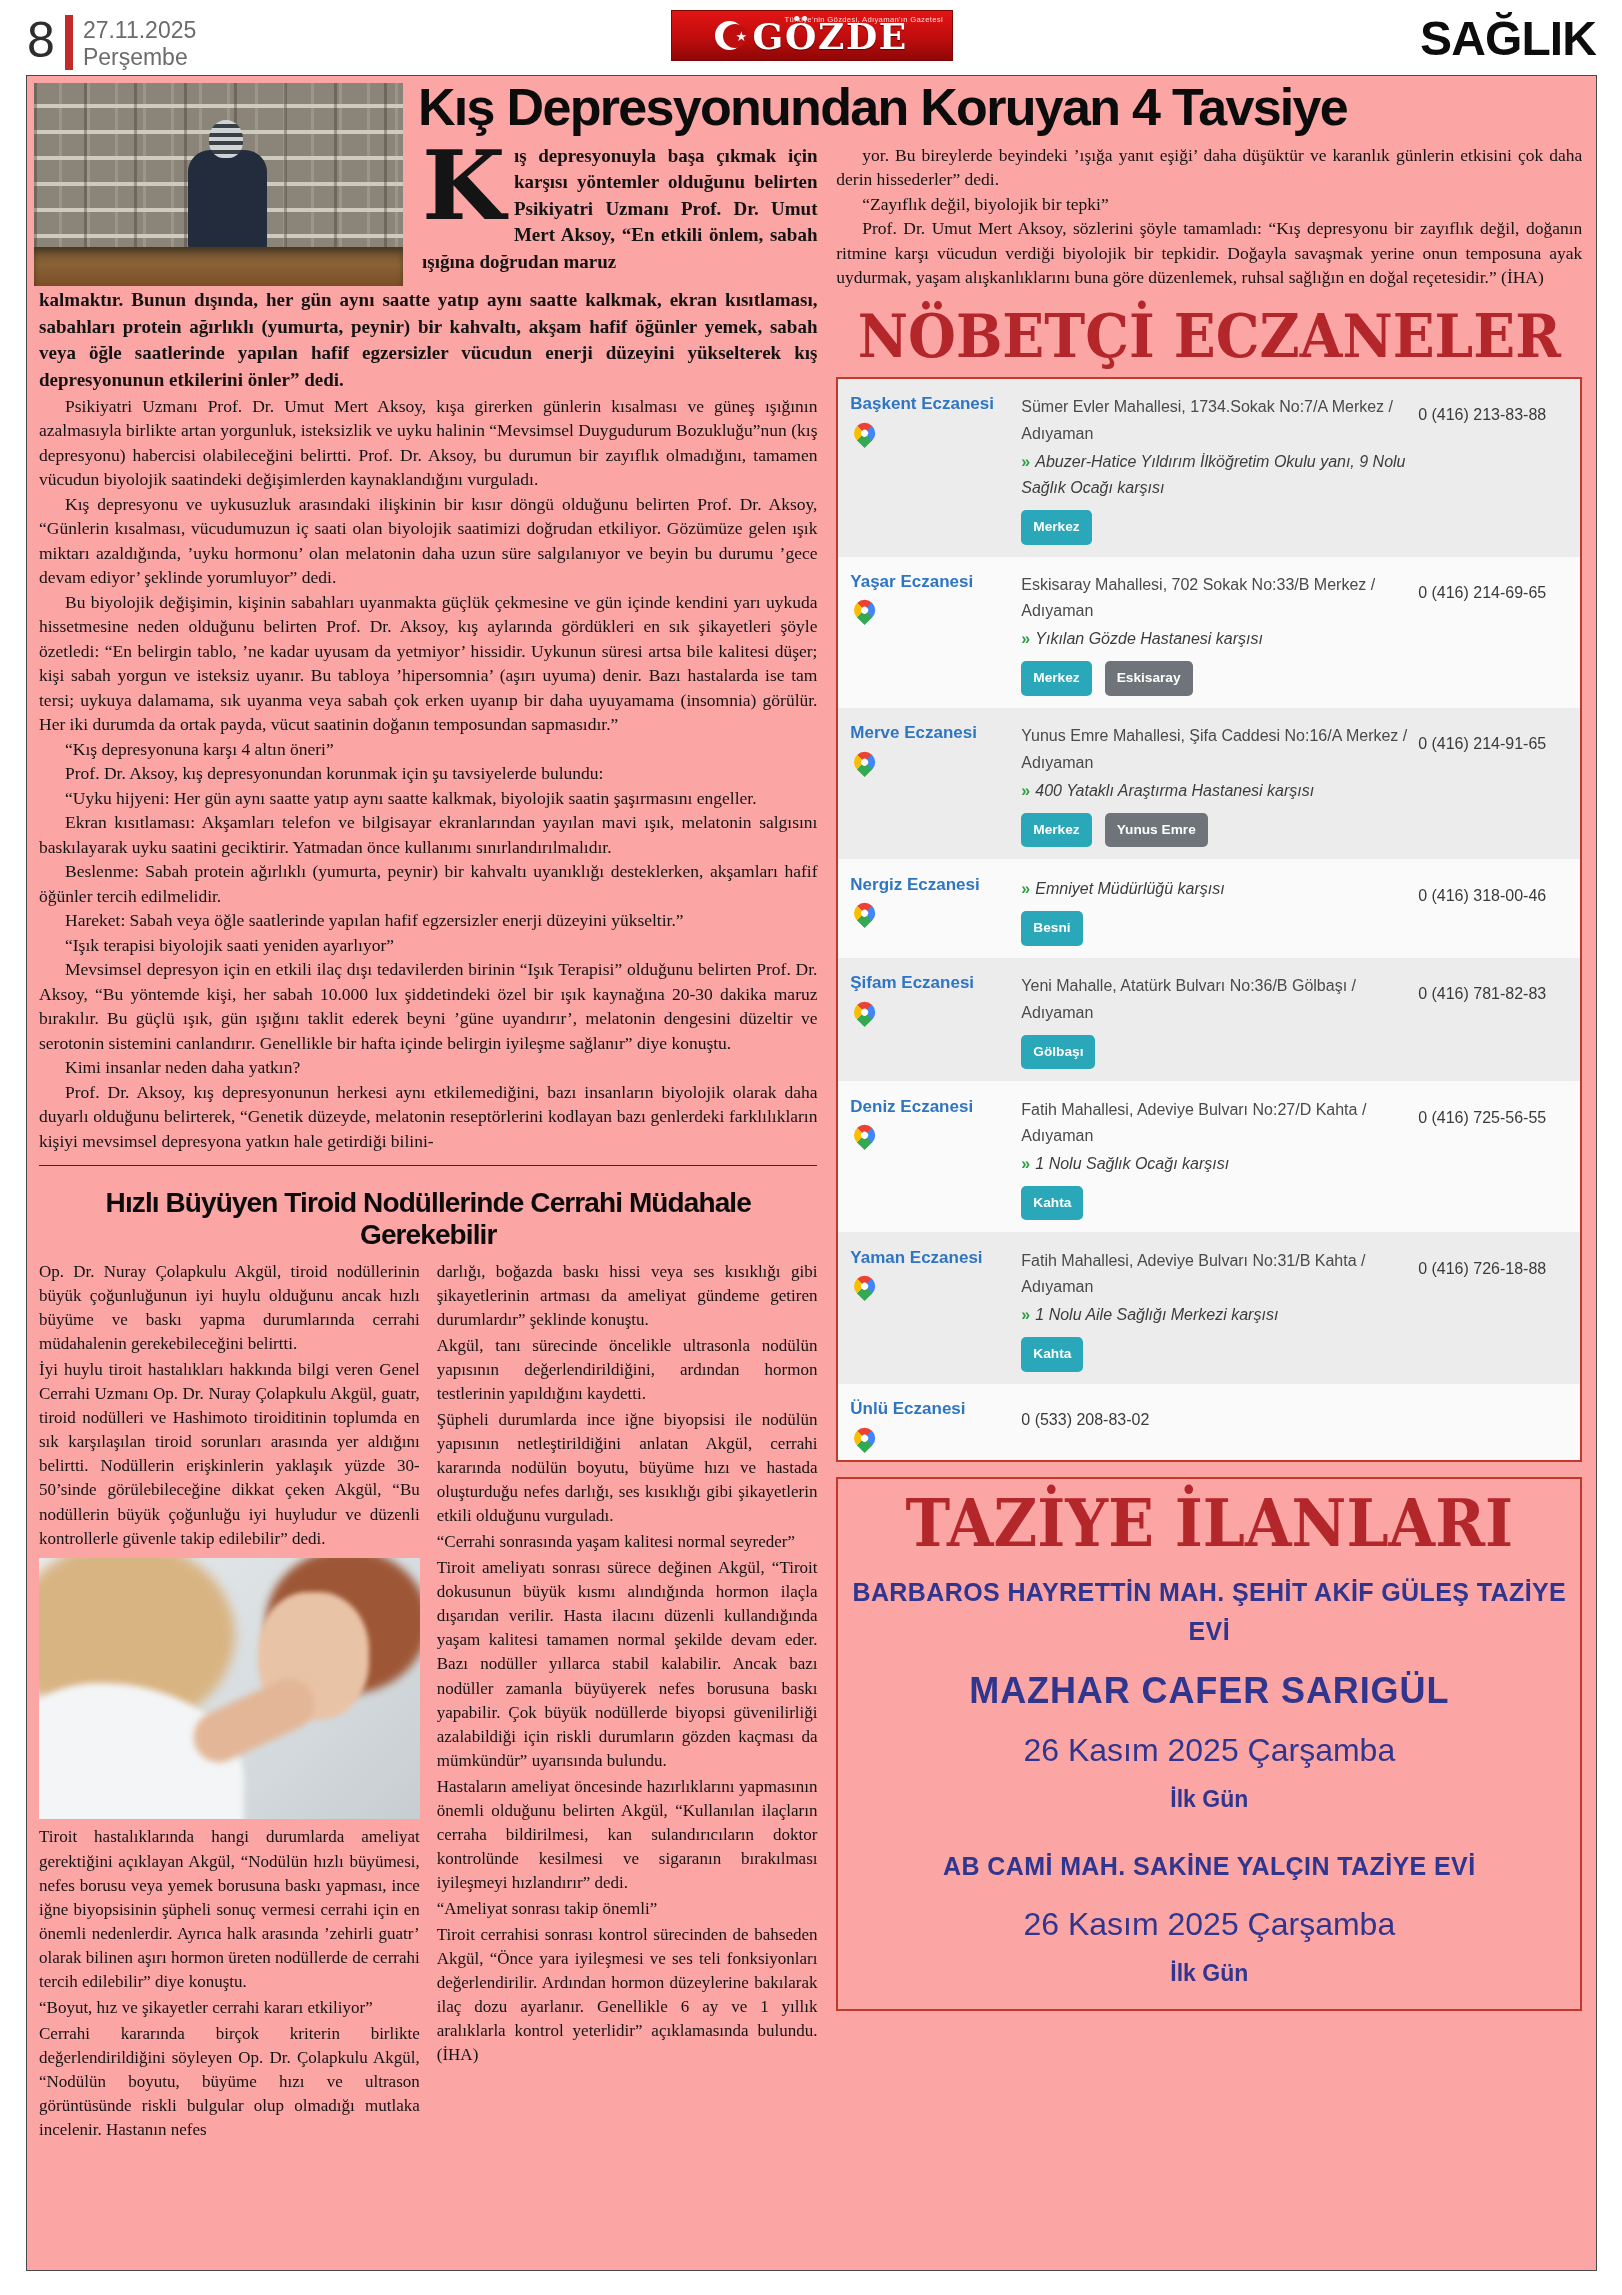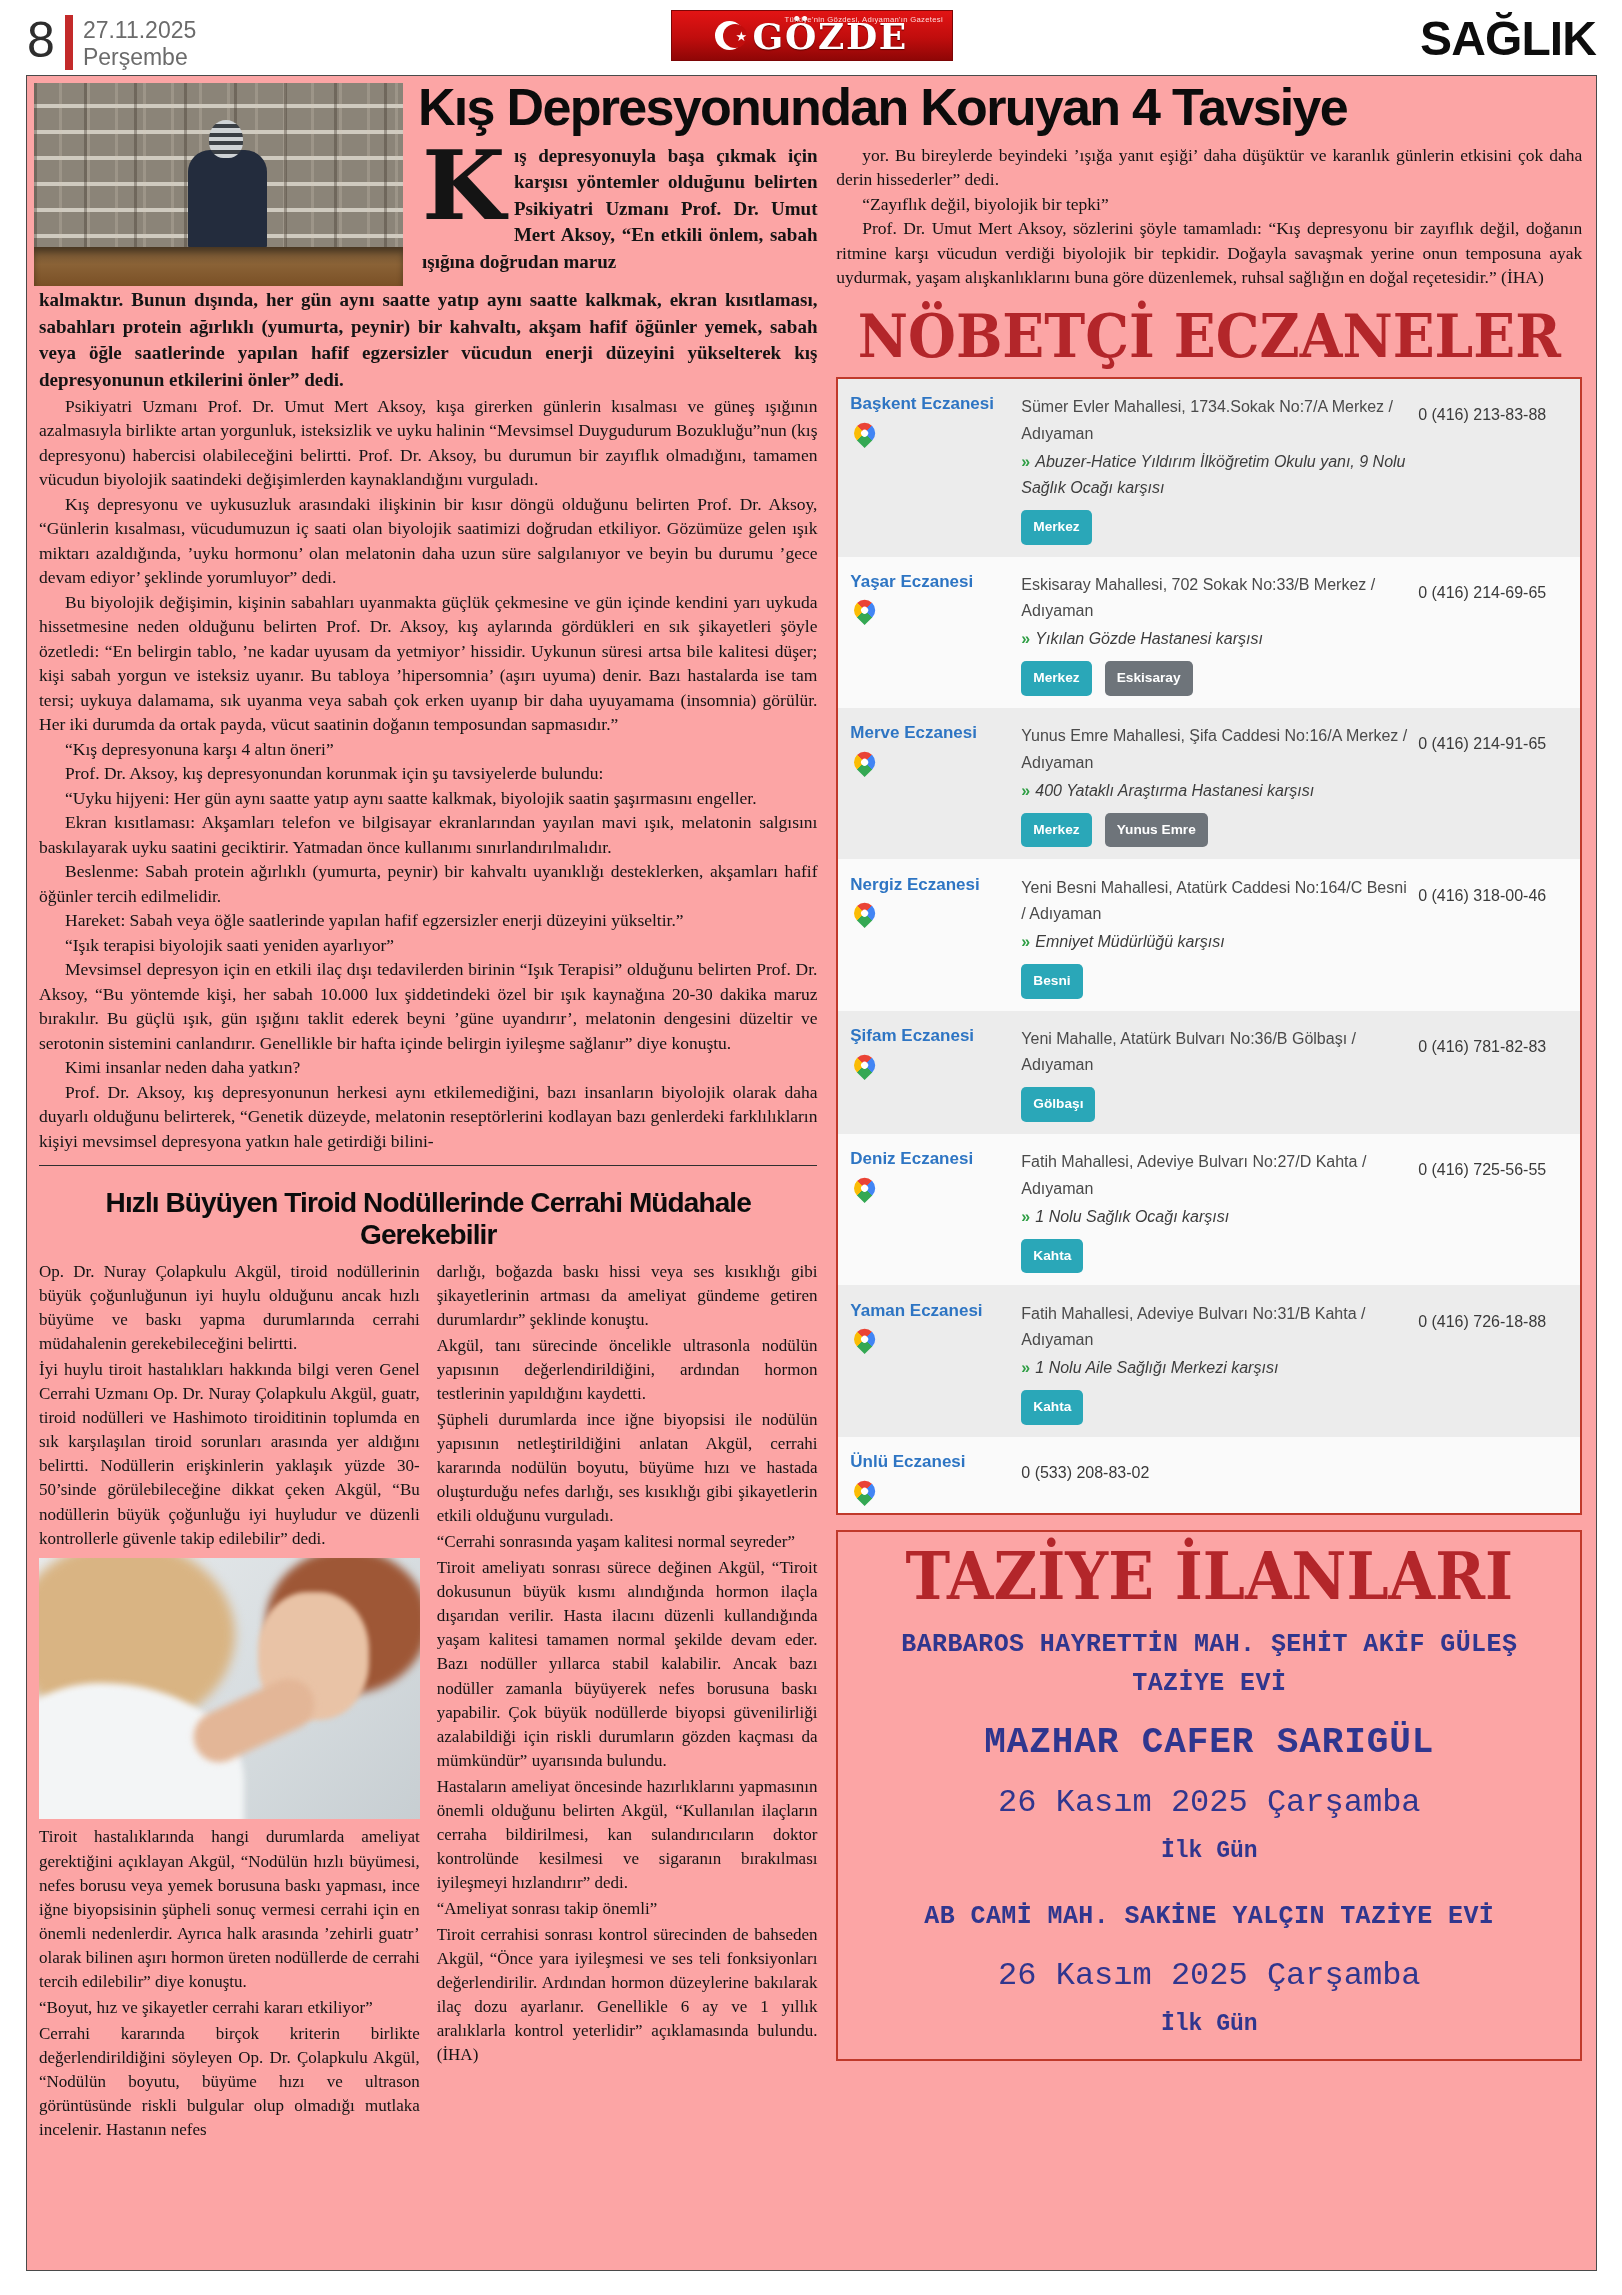--- a/index.html
+++ b/index.html
@@ -79,21 +79,21 @@
   .ecz-note { font-style:italic; color:#3c3c3c; margin-top:1.7px; }
   .note-mark { color:#2e9e44; font-style:normal; font-weight:bold; margin-right:5.1px; }
   .tags { margin-top:8.5px; }
   .tag { display:inline-block; background:#2aa7b8; color:#fff; font-family:"Liberation Sans", sans-serif; font-weight:bold; font-size:13.7px; padding:6px 12px; border-radius:5.1px; margin-right:8.5px; }
   .tag[data-variant="gray"] { background:#6e747a; }
   .ecz-phone { font-family:"Liberation Sans", sans-serif; color:#3a3a3a; font-size:16px; padding-top:12px; white-space:nowrap; }
 
   
   .taziye-box { border:2.6px solid #c0392b; margin-top:15px; padding:5.1px 12px 22px 12px; text-align:center; }
   .taziye-title { font-family:"DejaVu Serif", serif; font-weight:bold; font-size:60px; color:#b3262a; letter-spacing:0px; transform:scaleY(1.1); margin:3.4px 0 8.5px 0; }
-  .notice { margin-top:15.4px; color:#30368e; font-family:Liberation Mono, monospace; }
+  .notice { margin-top:15.4px; color:#30368e; font-family:Liberation Sans, sans-serif; }
   .notice-venue { font-size:25px; font-weight:bold; letter-spacing:0.4px; line-height:1.55; }
   .notice-name { font-size:36px; font-weight:bold; margin-top:19px; letter-spacing:0.9px; }
   .notice-date { font-size:32px; margin-top:20.5px; }
   .notice-day { font-size:23px; font-weight:900; margin-top:17px; }
   .notice + .notice { margin-top:34px; }
 </style>
 </head>
 <body>
 
 <div class="page">
@@ -235,21 +235,20 @@
             </div>
             <div class="ecz-phone">0 (416) 214-91-65</div>
           </div>
 
           <div class="ecz-row">
             <div>
               <div class="ecz-name">Nergiz Eczanesi</div>
               <div class="pin"></div>
             </div>
             <div class="ecz-mid">
-              <div>Yeni Besni Mahallesi, Atatürk Caddesi No:164/C Besni / Adıyaman</div>
               <div class="ecz-note"><span class="note-mark">»</span><span>Emniyet Müdürlüğü karşısı</span></div>
               <div class="tags">
                 <span class="tag" data-variant="teal">Besni</span>
               </div>
             </div>
             <div class="ecz-phone">0 (416) 318-00-46</div>
           </div>
 
           <div class="ecz-row">
             <div>

